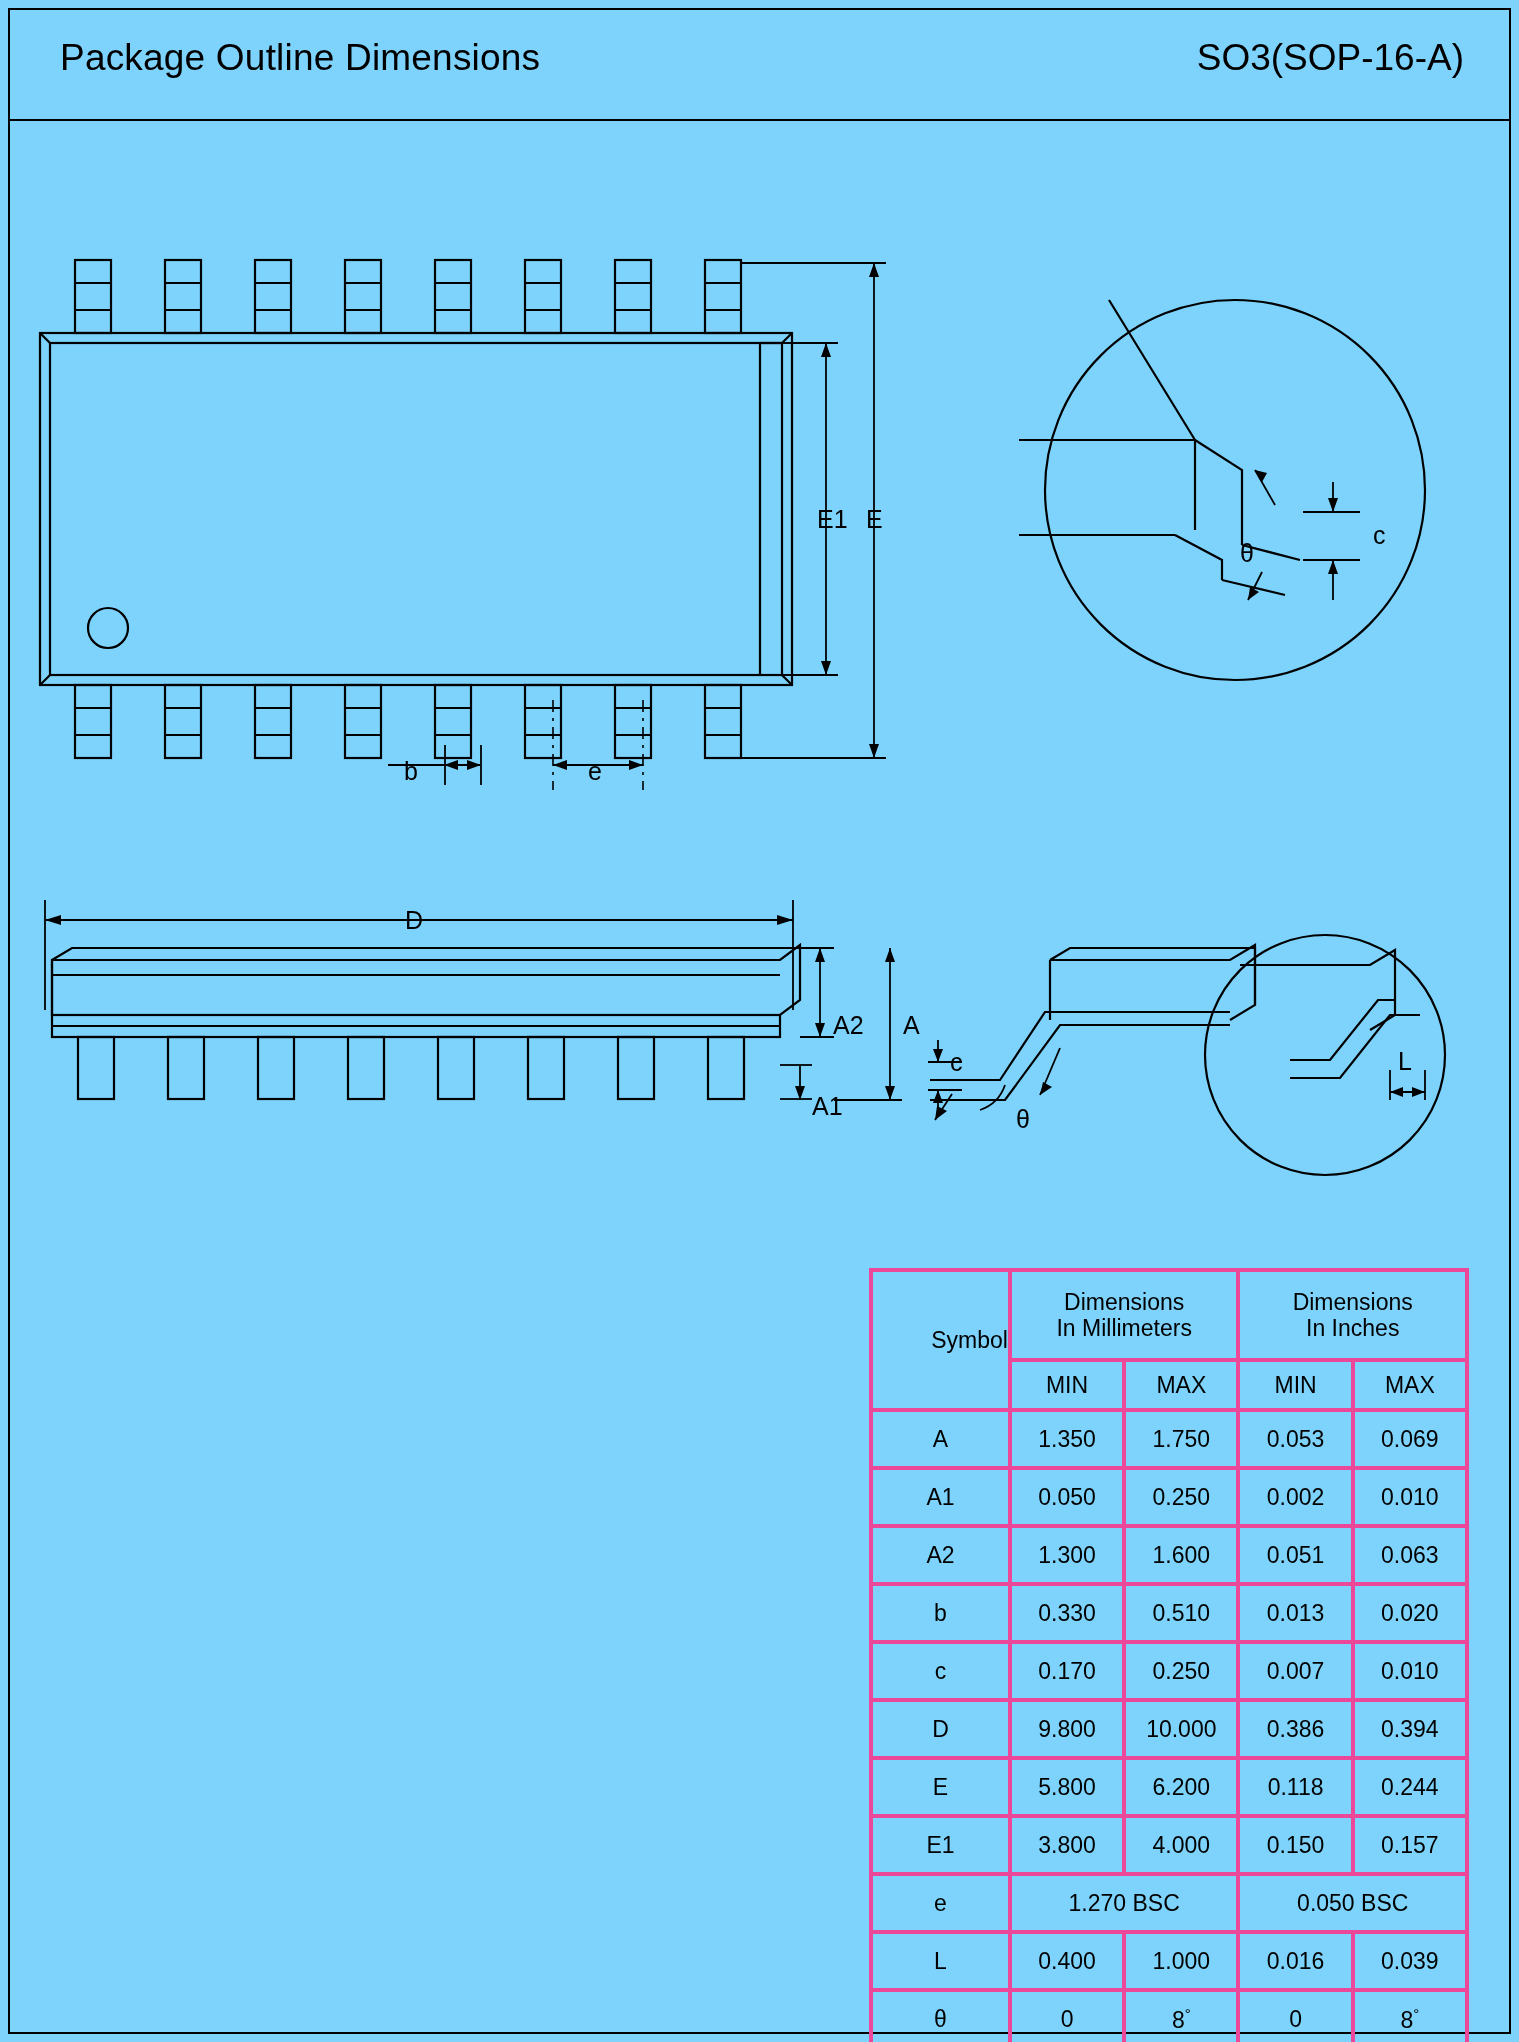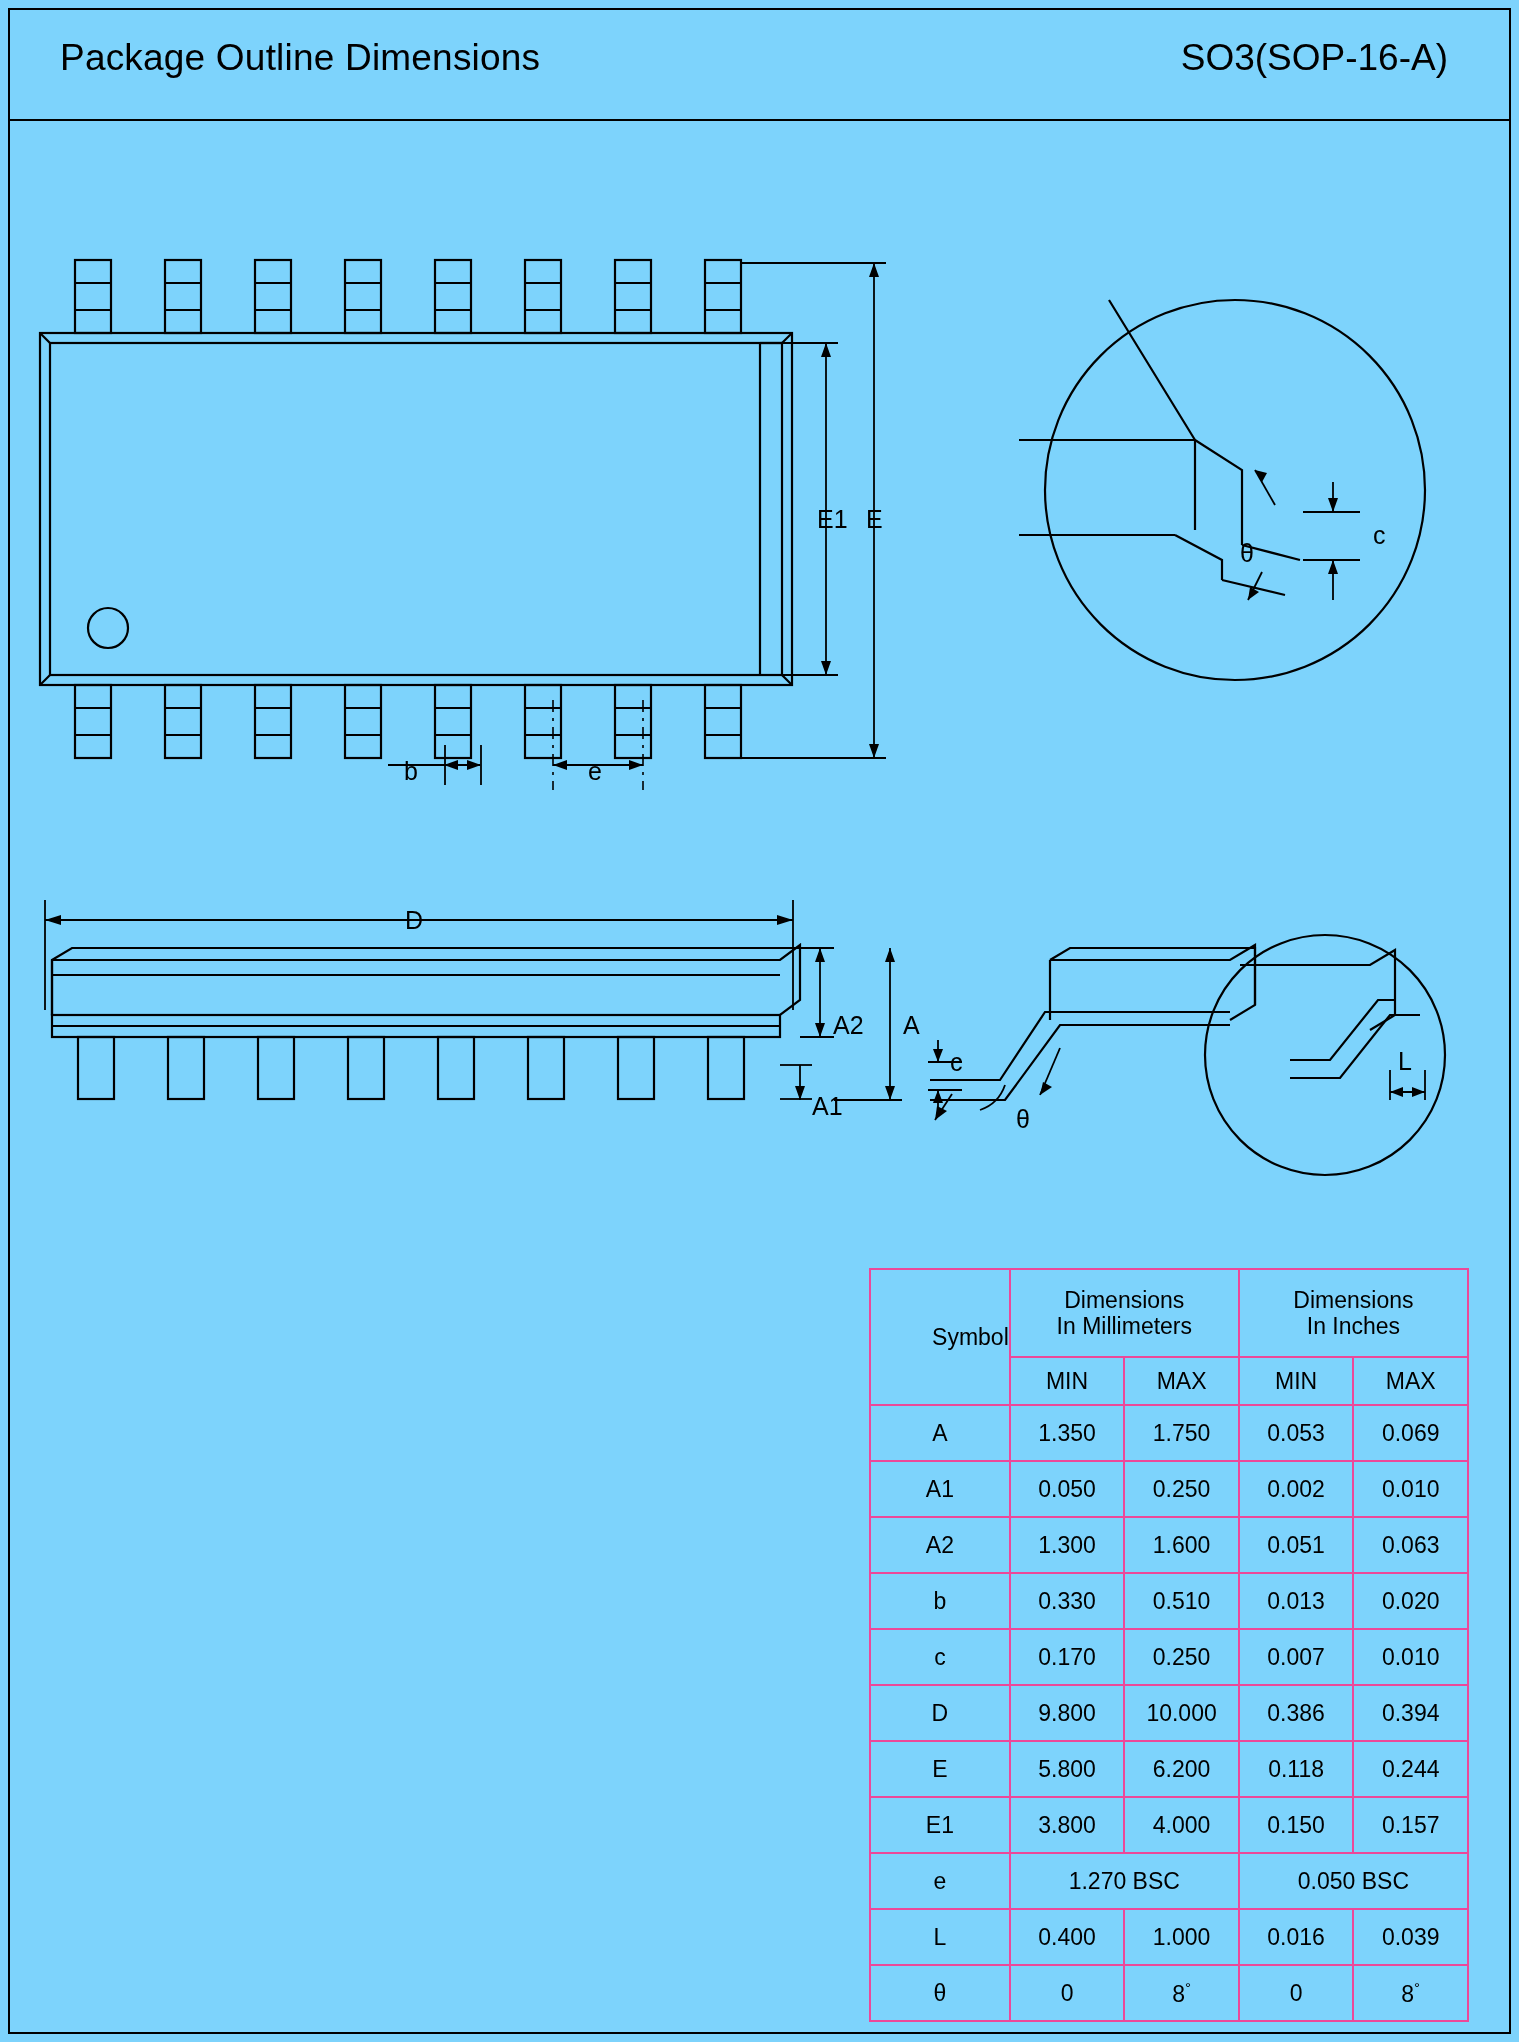--- a/index.html
+++ b/index.html
@@ -38,21 +38,21 @@
   }
   .title {
     position: absolute;
     left: 60px;
     top: 37px;
     font-size: 37px;
     letter-spacing: 0.2px;
   }
   .pkgname {
     position: absolute;
-    right: 71px;
+    right: 55px;
     top: 37px;
     font-size: 37px;
     text-align: center;
   }
   svg.draw {
     position: absolute;
     left: 0;
     top: 0;
     width: 1519px;
     height: 2042px;
@@ -61,21 +61,21 @@
   
   .dimtable {
     position: absolute;
     left: 869px;
     top: 1268px;
     width: 600px;
     border-collapse: collapse;
     font-size: 23px;
   }
   .dimtable td, .dimtable th {
-    border: 2px solid #ec4899;
+    border: 4px solid #ec4899;
     text-align: center;
     font-weight: normal;
     padding: 0;
     height: 54px;
     line-height: 1.15;
   }
   .dimtable .symcol { width: 120px; text-align: right; }
   .dimtable .vcol { width: 98px; }
   .dimtable .hdr2 { height: 86px; }
   .dimtable .hdrsub { height: 46px; }

